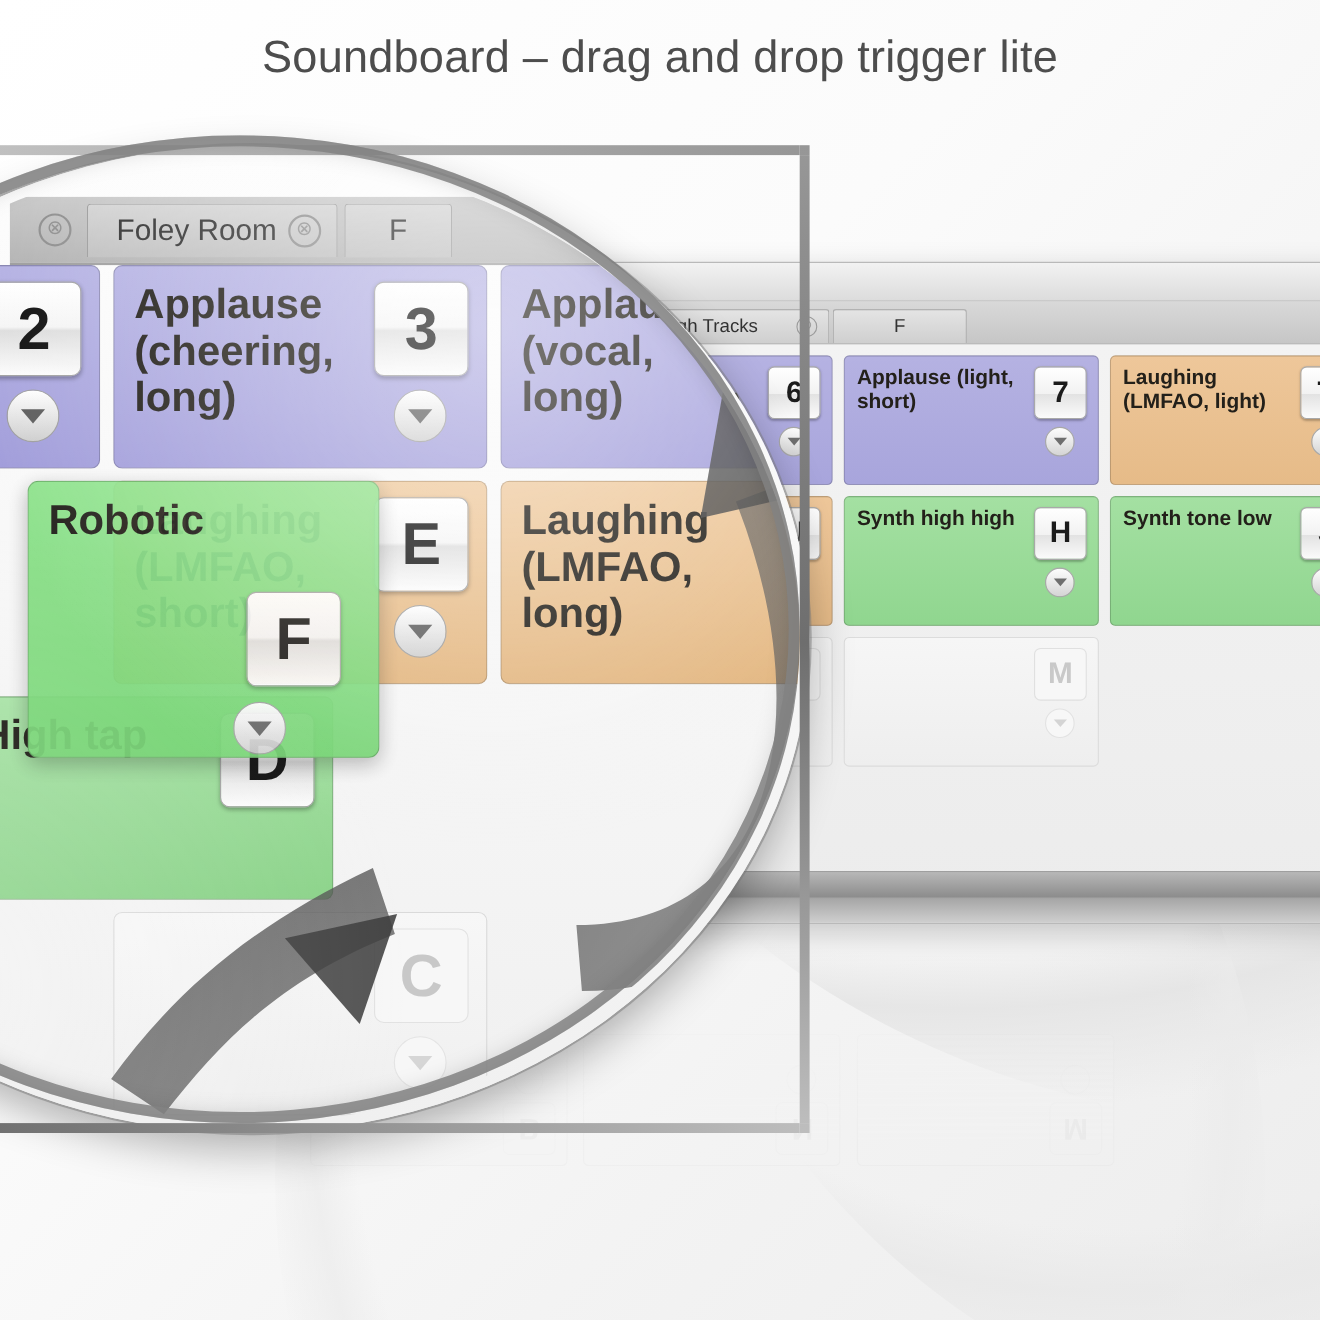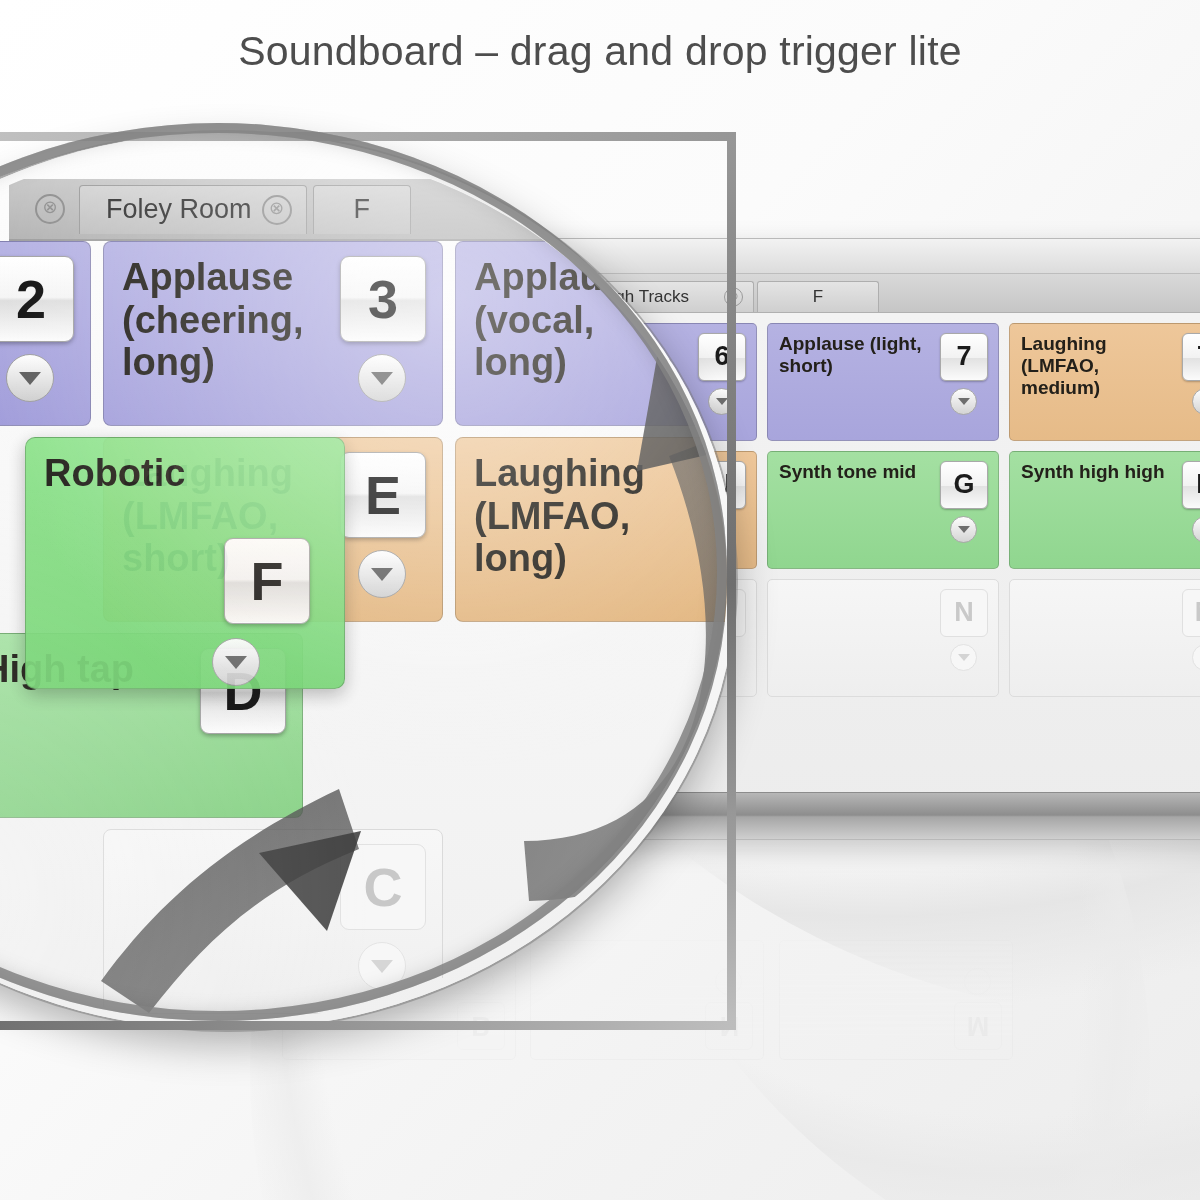--- a/index.html
+++ b/index.html
@@ -244,37 +244,32 @@
       <span>Applause (medium, long)</span>
       <span class="keycap">6</span>
       <span class="chevron"></span>
     </div>
     <div class="cell purple">
       <span>Applause (light, short)</span>
       <span class="keycap">7</span>
       <span class="chevron"></span>
     </div>
     <div class="cell orange">
-      <span>Laughing (LMFAO, medium)</span>
+      <span>Laughing (LMFAO, light)</span>
       <span class="keycap">T</span>
       <span class="chevron"></span>
     </div>
     <div class="cell orange">
       <span>Laughing (group LOL, medium)</span>
       <span class="keycap">Y</span>
       <span class="chevron"></span>
     </div>
     <div class="cell orange">
       <span>Laughing (group LOL, long)</span>
       <span class="keycap">U</span>
-      <span class="chevron"></span>
-    </div>
-    <div class="cell green">
-      <span>Synth tone mid</span>
-      <span class="keycap">G</span>
       <span class="chevron"></span>
     </div>
     <div class="cell green">
       <span>Synth high high</span>
       <span class="keycap">H</span>
       <span class="chevron"></span>
     </div>
     <div class="cell green">
       <span>Synth tone low</span>
       <span class="keycap">J</span>

